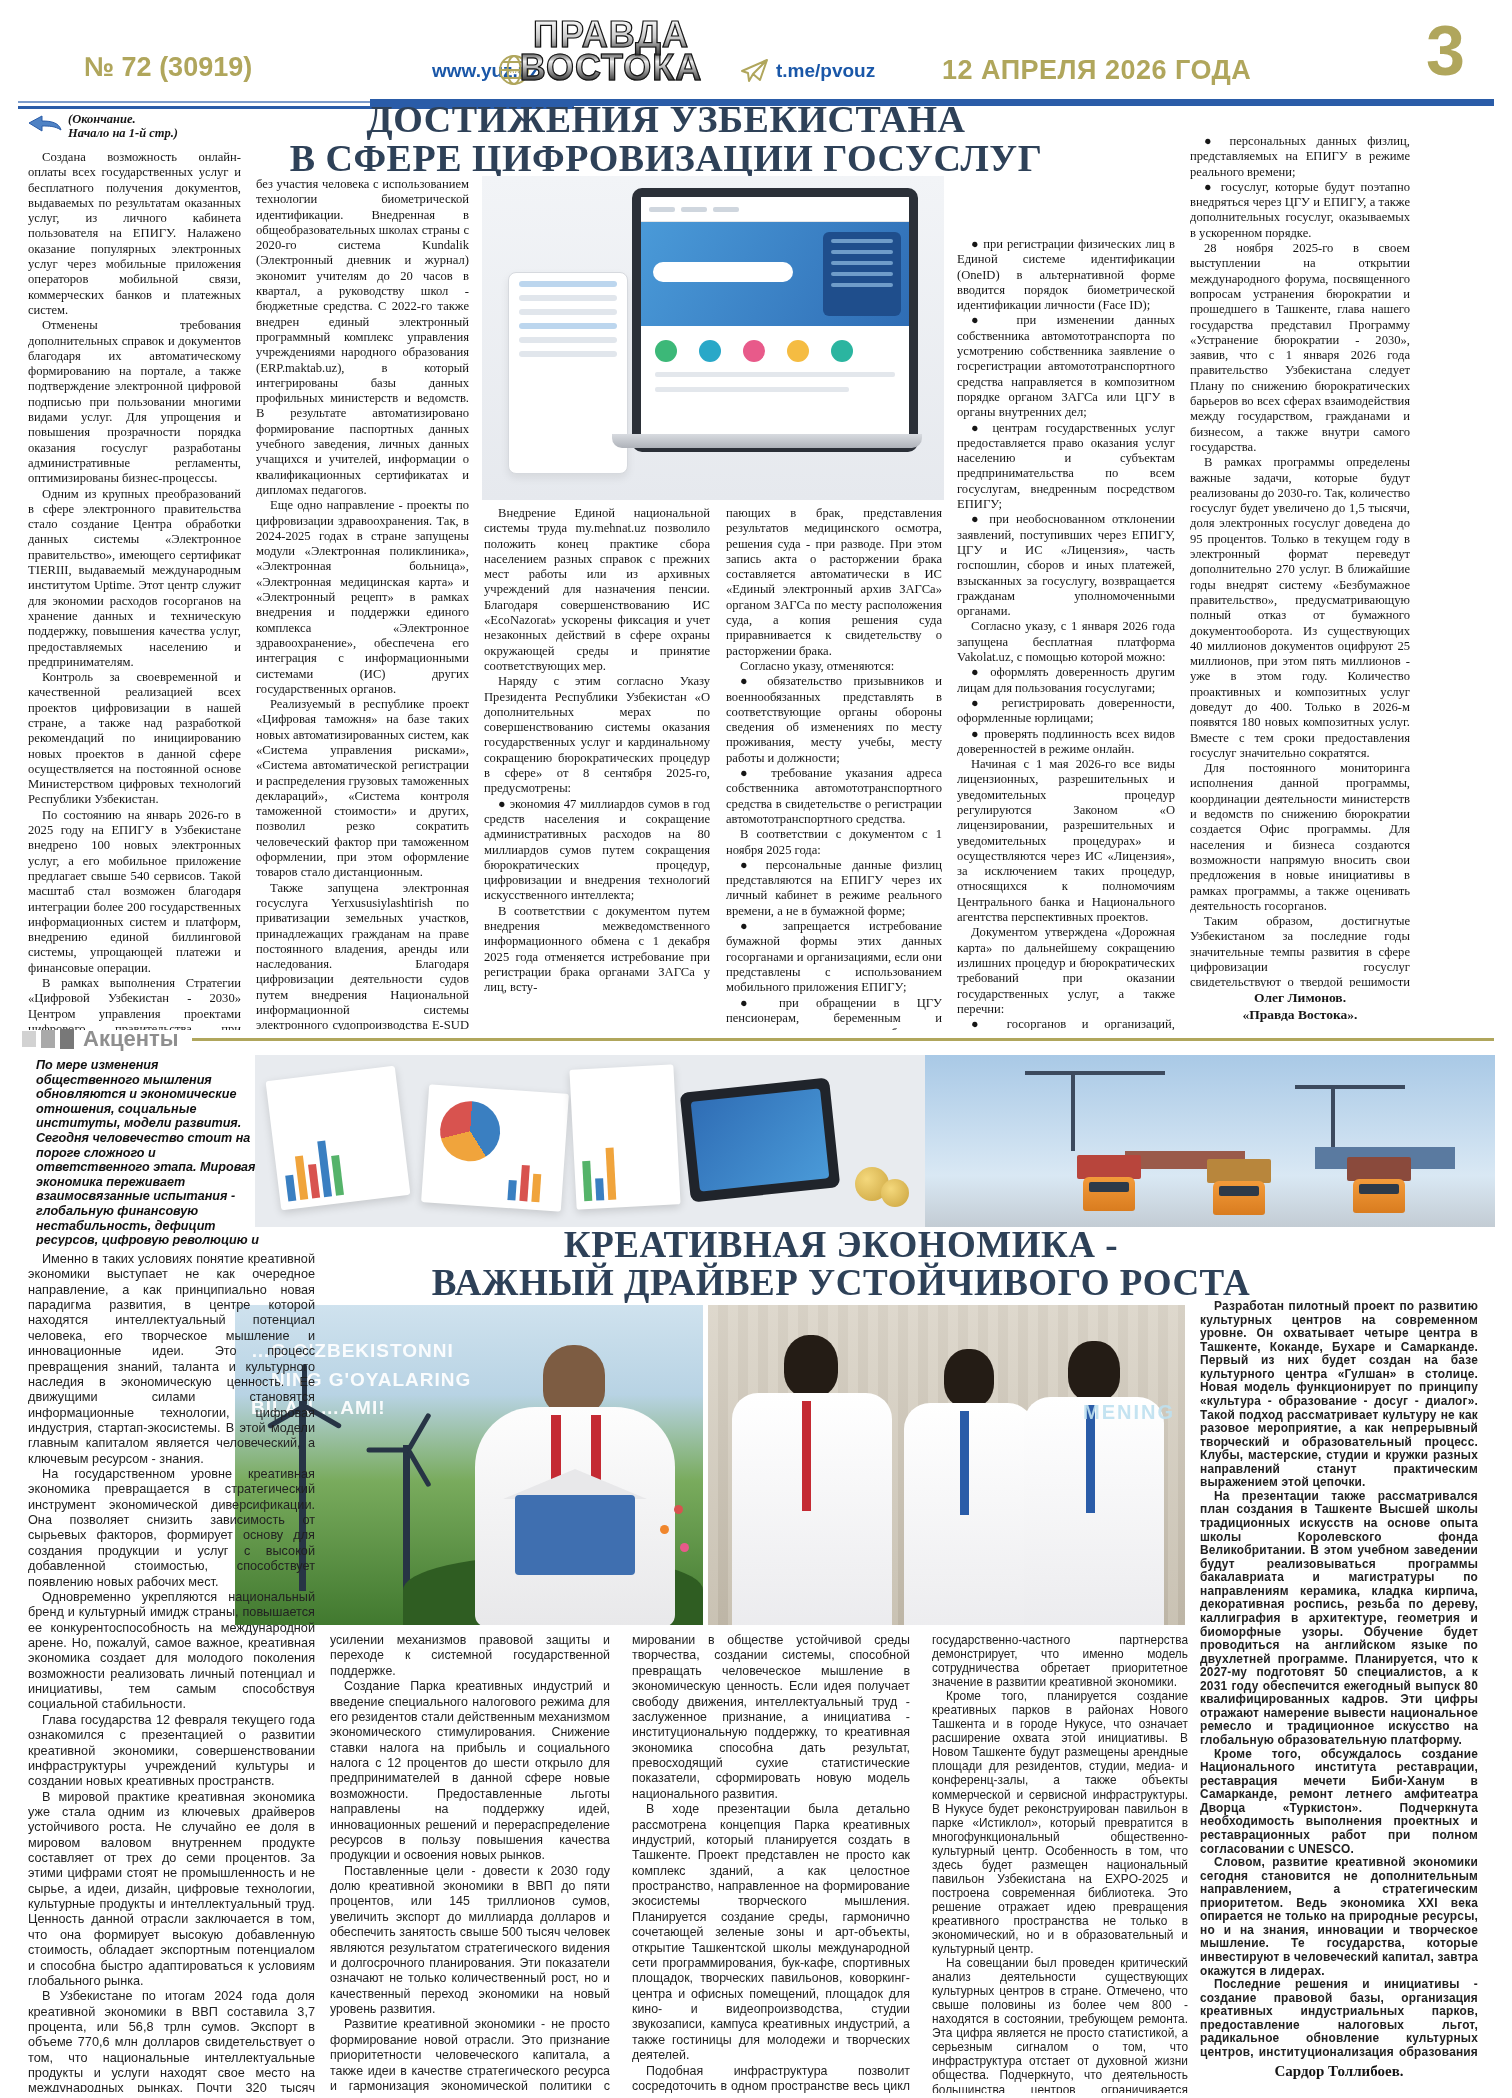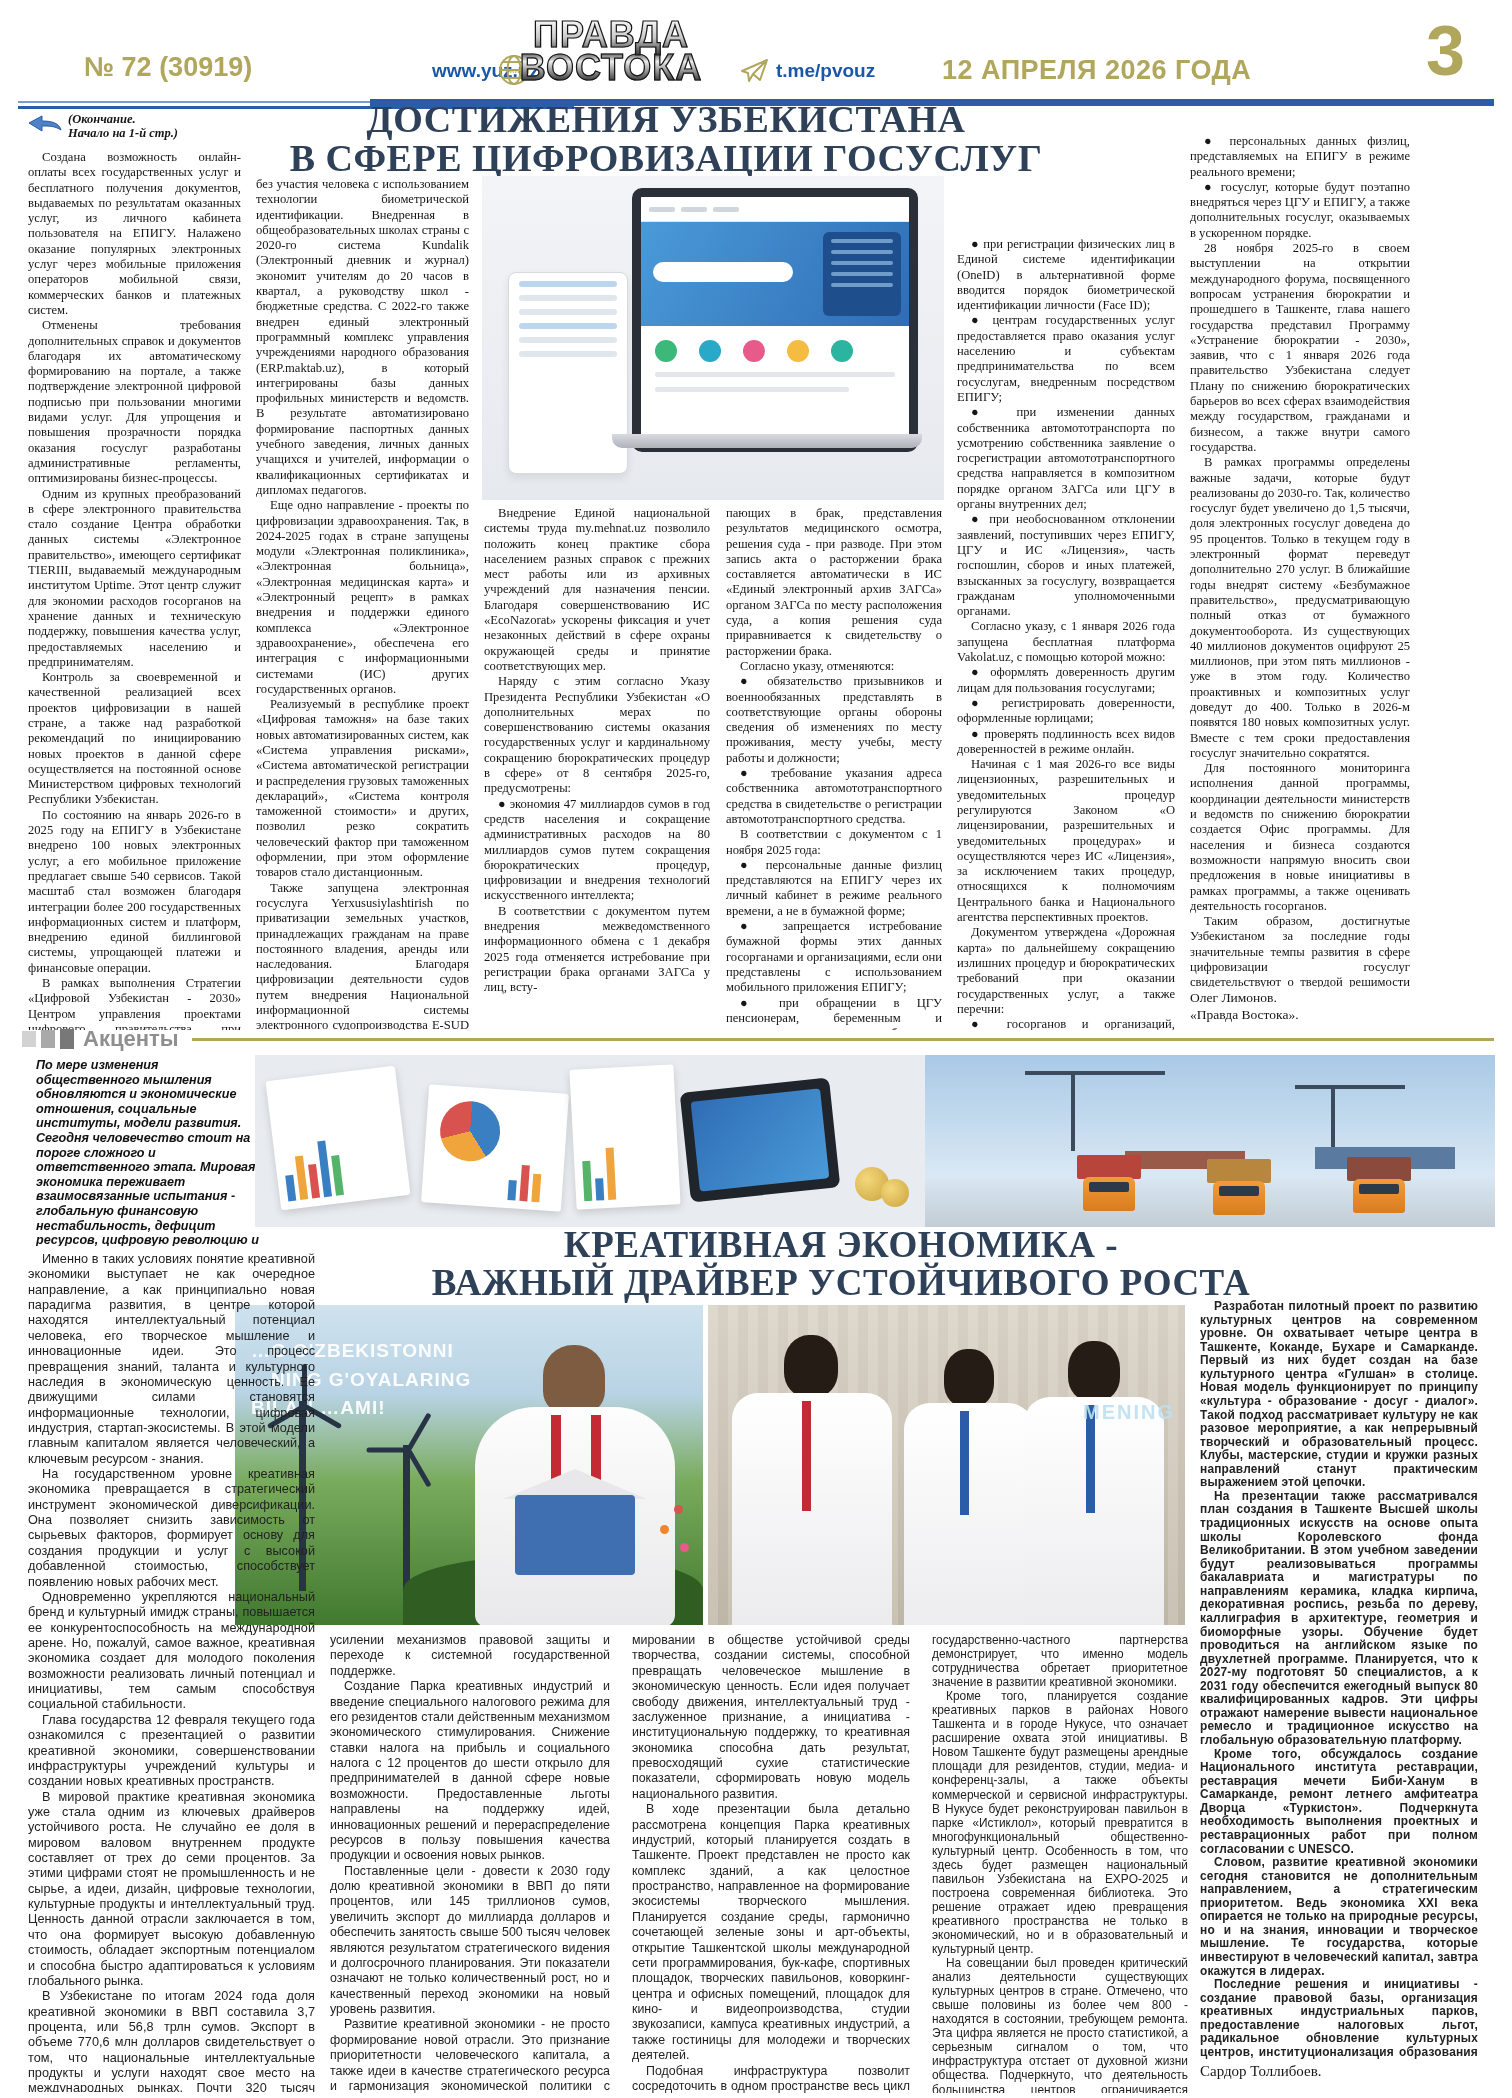--- a/index.html
+++ b/index.html
@@ -30,21 +30,21 @@
   
   .col{overflow:hidden;}
   .ser{font-size:12.6px;line-height:1.215;text-align:justify;}
   .san{font-family:"Liberation Sans",sans-serif;font-size:12.4px;line-height:1.24;color:#222;text-align:justify;}
   .col p{margin:0;text-indent:14px;}
   .col p.ni{text-indent:0;}
   
   #contnote{left:28px;top:112px;width:212px;font-style:italic;font-weight:bold;font-size:12.5px;line-height:1.15;}
   #contnote .arr{float:left;margin:2px 6px 0 0;}
   
-  .byline{font-weight:normal;font-size:13.5px;text-align:left;line-height:1.25;}
+  .byline{font-weight:bold;font-size:13.5px;text-align:center;line-height:1.25;}
   
   #accbar{left:22px;top:1028px;width:1472px;height:22px;display:flex;align-items:center;gap:5px;}
   #accbar .sq{display:inline-block;}
   #acclabel{font-family:"Liberation Sans",sans-serif;font-weight:bold;font-size:22px;color:#8f8f8f;margin:0 8px 0 4px;}
   #accline{flex:1;height:3px;background:#b0a65c;}
   #acclead{left:36px;top:1058px;width:228px;height:188px;overflow:hidden;
     font-family:"Liberation Sans",sans-serif;font-style:italic;font-weight:bold;
     font-size:12.6px;line-height:1.16;color:#111;}
   
   #photo1{left:482px;top:176px;width:462px;height:324px;background:linear-gradient(180deg,#f2f4f7,#e6e9ee);}
@@ -219,22 +219,22 @@
       <p>Согласно указу, отменяются:</p>
       <p>● обязательство призывников и военнообязанных представлять в соответствующие органы обороны сведения об изменениях по месту проживания, месту учебы, месту работы и должности;</p>
       <p>● требование указания адреса собственника автомототранспортного средства в свидетельстве о регистрации автомототранспортного средства.</p>
       <p>В соответствии с документом с 1 ноября 2025 года:</p>
       <p>● персональные данные физлиц представляются на ЕПИГУ через их личный кабинет в режиме реального времени, а не в бумажной форме;</p>
       <p>● запрещается истребование бумажной формы этих данных госорганами и организациями, если они представлены с использованием мобильного приложения ЕПИГУ;</p>
       <p>● при обращении в ЦГУ пенсионерам, беременным и гражданам, пришедшим с ребенком в возрасте до 2 лет, предоставляются госуслуги вне очереди;</p>
     </div>
   <div class="abs col ser" style="left:957px;top:237px;width:218px;height:793px;">
       <p>● при регистрации физических лиц в Единой системе идентификации (OneID) в альтернативной форме вводится порядок биометрической идентификации личности (Face ID);</p>
+      <p>● при изменении данных собственника автомототранспорта по усмотрению собственника заявление о госрегистрации автомототранспортного средства направляется в композитном порядке органом ЗАГСа или ЦГУ в органы внутренних дел;</p>
       <p>● центрам государственных услуг предоставляется право оказания услуг населению и субъектам предпринимательства по всем госуслугам, внедренным посредством ЕПИГУ;</p>
-      <p>● при изменении данных собственника автомототранспорта по усмотрению собственника заявление о госрегистрации автомототранспортного средства направляется в композитном порядке органом ЗАГСа или ЦГУ в органы внутренних дел;</p>
       <p>● при необоснованном отклонении заявлений, поступивших через ЕПИГУ, ЦГУ и ИС «Лицензия», часть госпошлин, сборов и иных платежей, взысканных за госуслугу, возвращается гражданам уполномоченными органами.</p>
       <p>Согласно указу, с 1 января 2026 года запущена бесплатная платформа Vakolat.uz, с помощью которой можно:</p>
       <p>● оформлять доверенность другим лицам для пользования госуслугами;</p>
       <p>● регистрировать доверенности, оформленные юрлицами;</p>
       <p>● проверять подлинность всех видов доверенностей в режиме онлайн.</p>
       <p>Начиная с 1 мая 2026-го все виды лицензионных, разрешительных и уведомительных процедур регулируются Законом «О лицензировании, разрешительных и уведомительных процедурах» и осуществляются через ИС «Лицензия», за исключением таких процедур, относящихся к полномочиям Центрального банка и Национального агентства перспективных проектов.</p>
       <p>Документом утверждена «Дорожная карта» по дальнейшему сокращению излишних процедур и бюрократических требований при оказании государственных услуг, а также перечни:</p>
       <p>● госорганов и организаций, ответственных за представление с 1 января 2026 года некоторых видов сведений и документов посредством системы «Цифровое правительство»;</p>
     </div>
   <div class="abs col ser" style="left:1190px;top:134px;width:220px;height:853px;">

